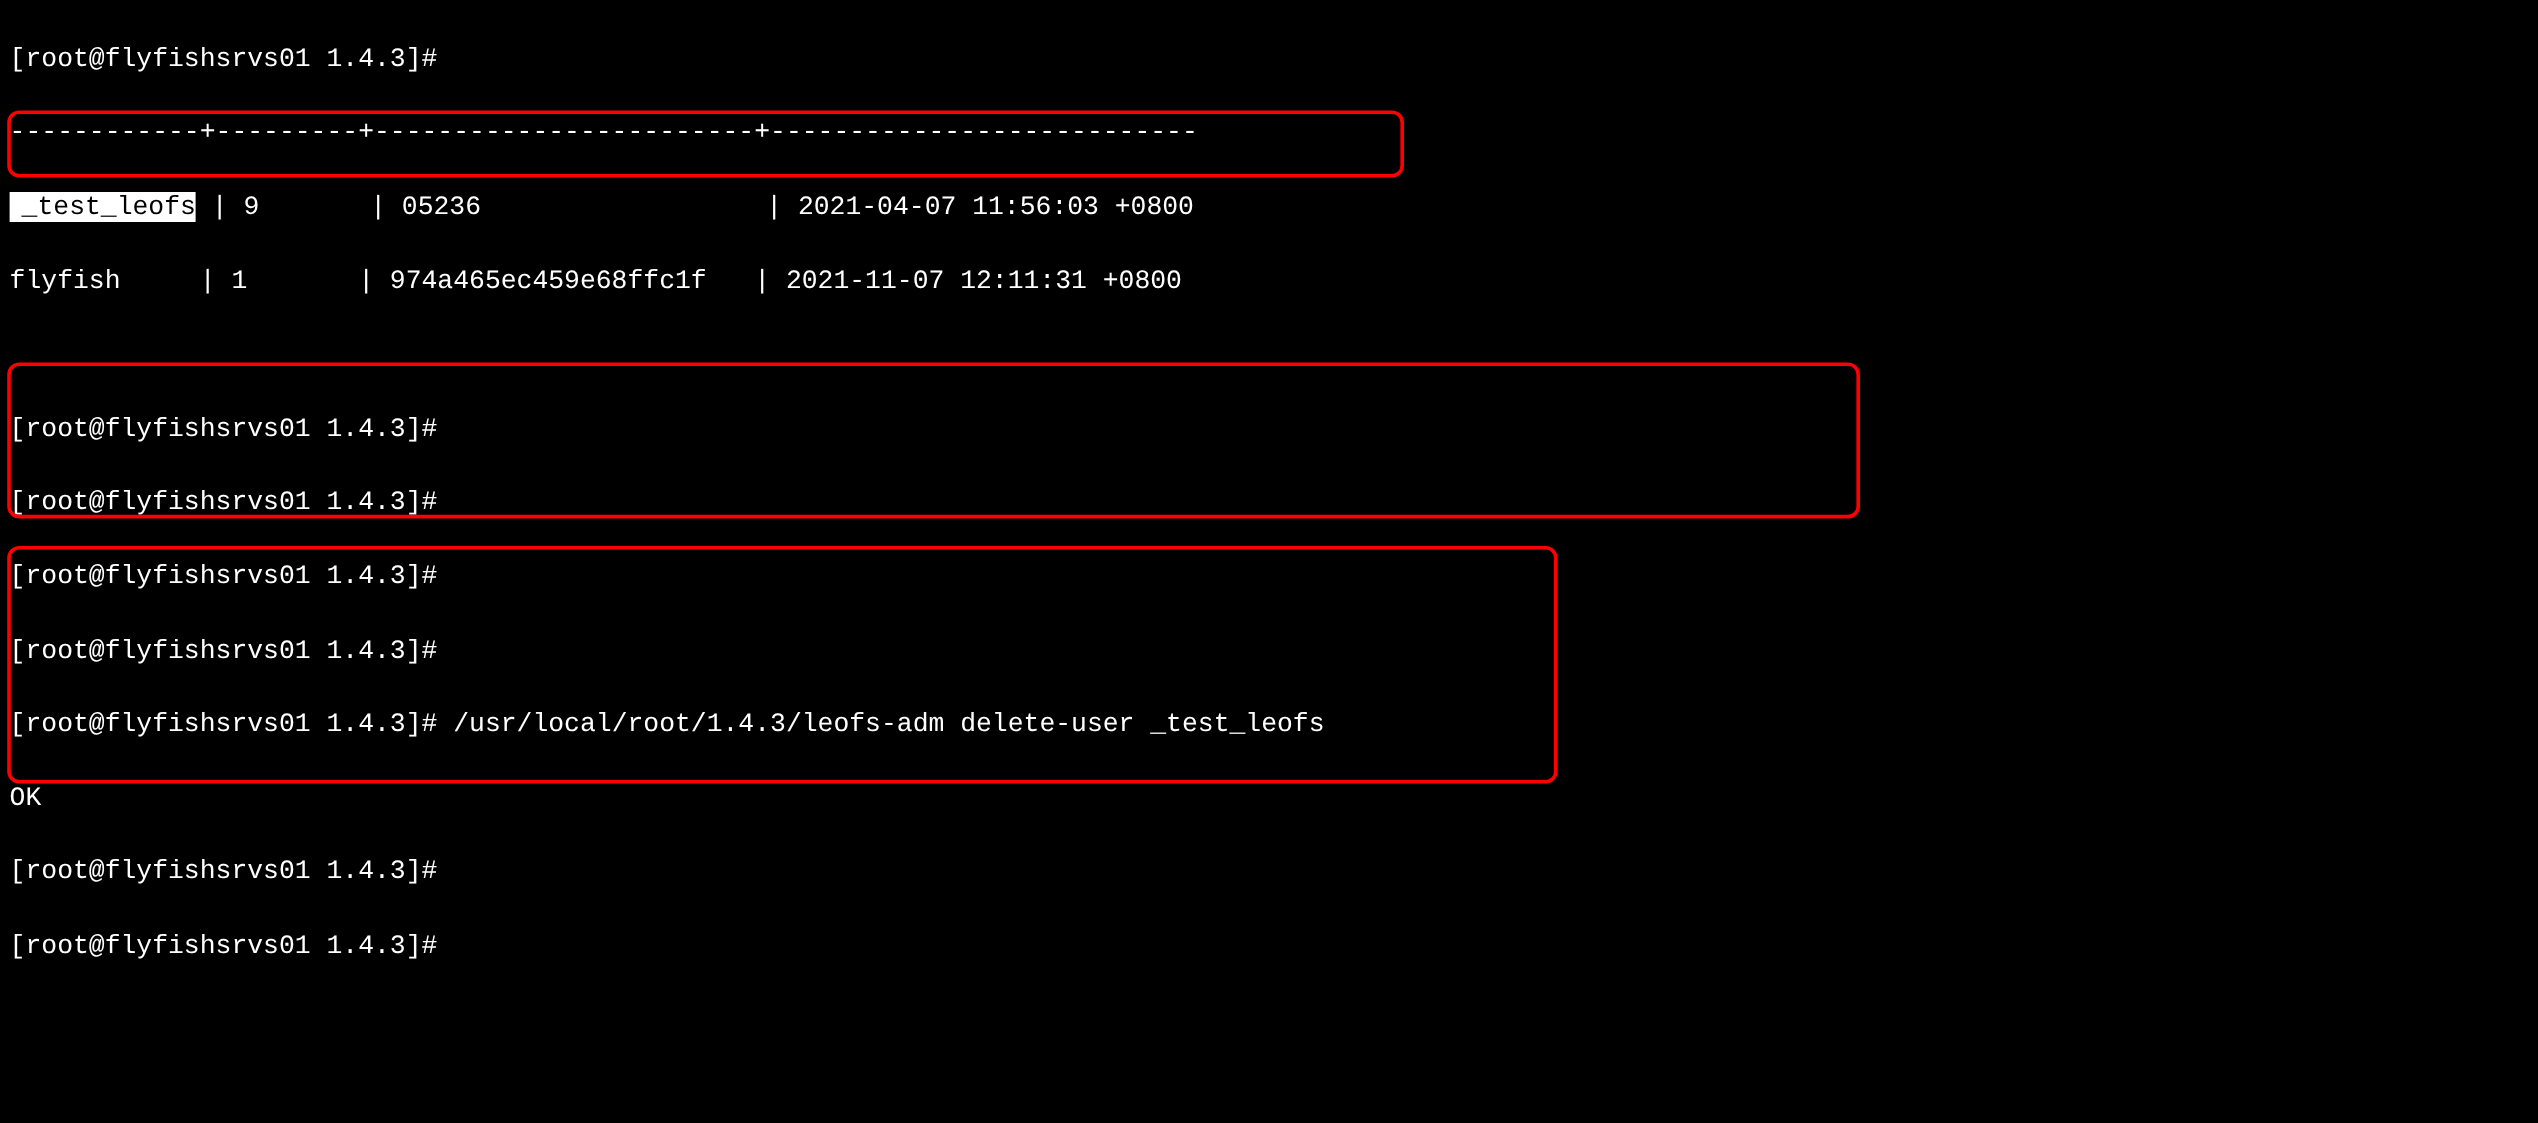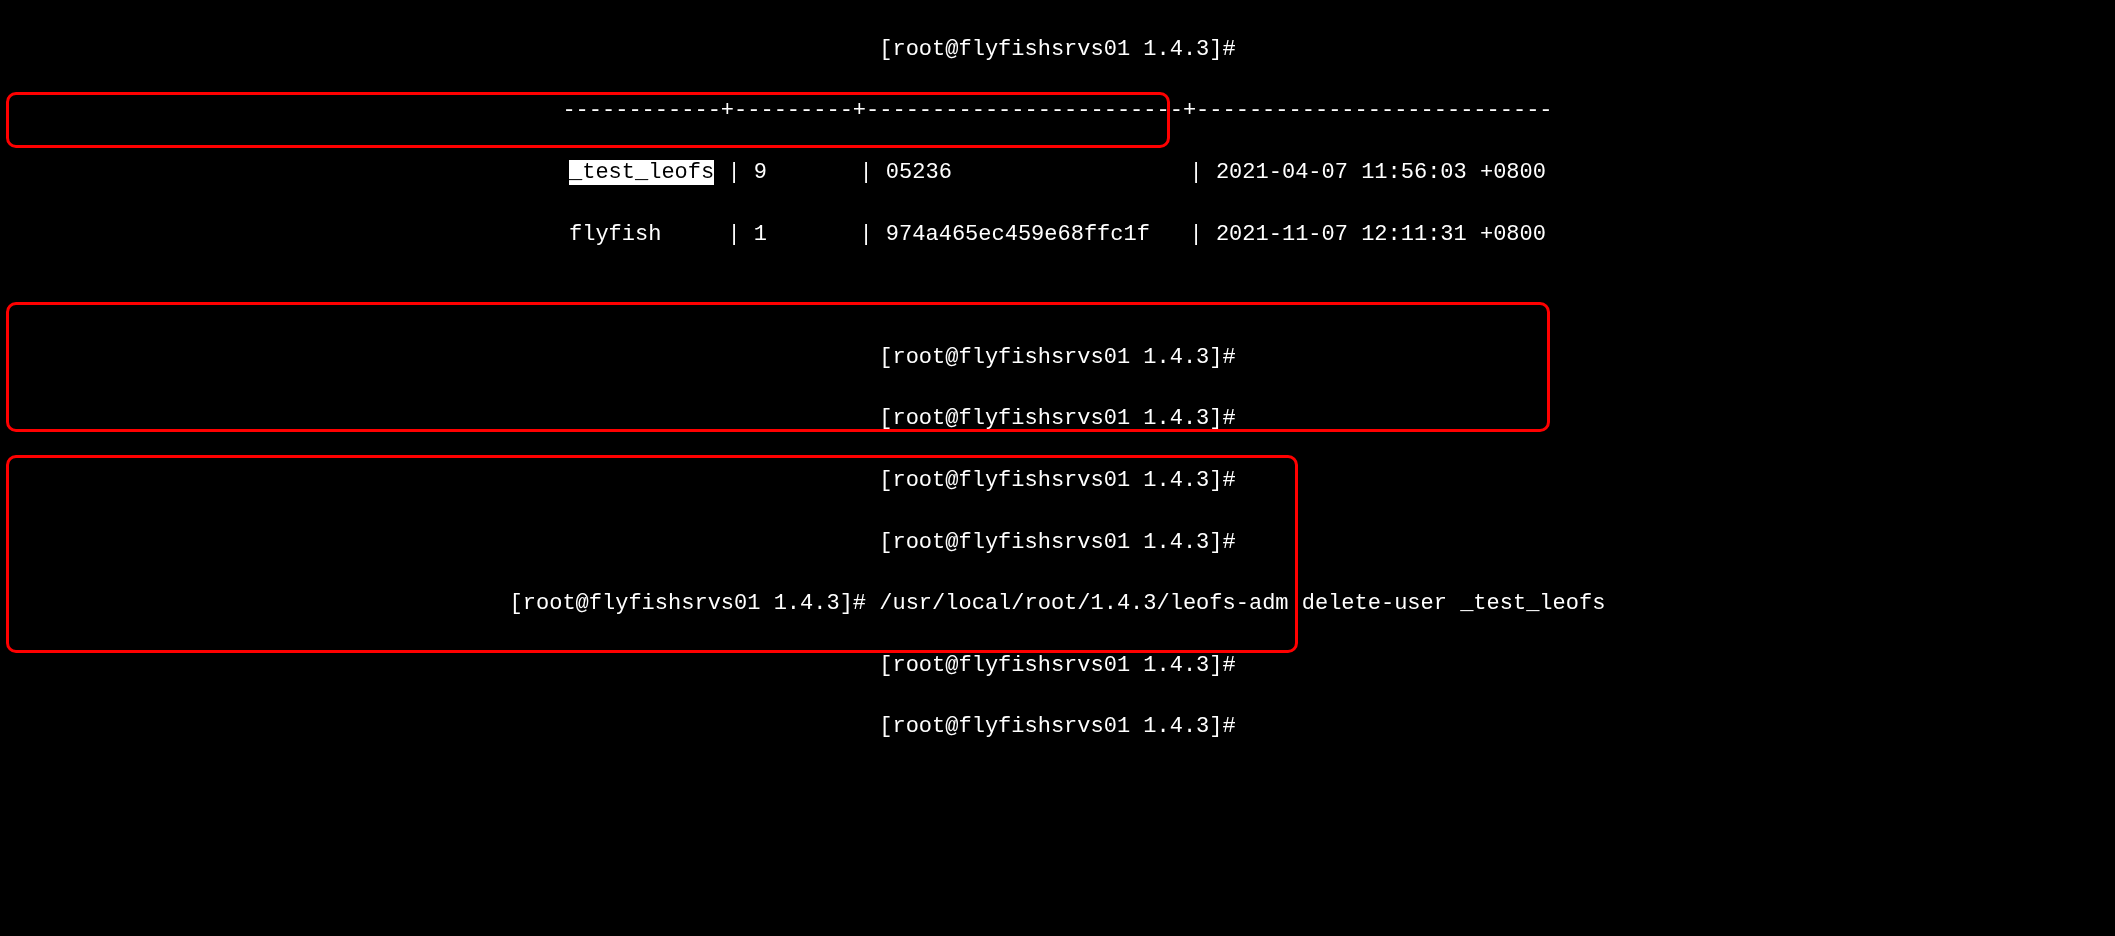--- a/index.html
+++ b/index.html
@@ -1,23 +1,23 @@
 <!DOCTYPE html>
 <html><head>
 <meta charset="utf-8">
 <style>
   html,body{margin:0;padding:0;background:#000;color:#fff;
     font-family:"Courier New",ui-monospace,Menlo,Consolas,monospace;
     font-size:22px;line-height:1.4;}
   .terminal{position:relative;white-space:pre;padding:4px 8px 24px 8px;
     width:2099px;min-height:928px;}
-  .line{white-space:pre;text-align:center;}
+  .line{white-space:pre;}
 
   
-  .sel{background:#fff;color:#000;}
+  .sel{background:#fff;color:#000;padding-left:10px;}
 
   
   .hl{position:absolute;border:3px solid #ff0000;border-radius:10px;
       pointer-events:none;}
   .hl1{left:6px; top:92px;  width:1158px; height:50px;}
   .hl2{left:6px; top:302px; width:1538px; height:124px;}
   .hl3{left:6px; top:455px; width:1286px; height:192px;}
 </style>
 </head>
 <body>
@@ -26,20 +26,21 @@
 <div class="line">[root@flyfishsrvs01 1.4.3]#</div>
 <div class="line">------------+---------+------------------------+---------------------------</div>
 <div class="line"><span class="sel">_test_leofs</span><span> | 9       | 05236                  | 2021-04-07 11:56:03 +0800</span></div>
 <div class="line">flyfish     | 1       | 974a465ec459e68ffc1f   | 2021-11-07 12:11:31 +0800</div>
 <div class="line"> </div>
 <div class="line">[root@flyfishsrvs01 1.4.3]#</div>
 <div class="line">[root@flyfishsrvs01 1.4.3]#</div>
 <div class="line">[root@flyfishsrvs01 1.4.3]#</div>
 <div class="line">[root@flyfishsrvs01 1.4.3]#</div>
 <div class="line"><span>[root@flyfishsrvs01 1.4.3]#</span> <span>/usr/local/root/1.4.3/leofs-adm delete-user _test_leofs</span></div>
+<div class="line">OK</div>
 <div class="line">[root@flyfishsrvs01 1.4.3]#</div>
 <div class="line">[root@flyfishsrvs01 1.4.3]#</div>
 
 
 
 
 
 
 
 

